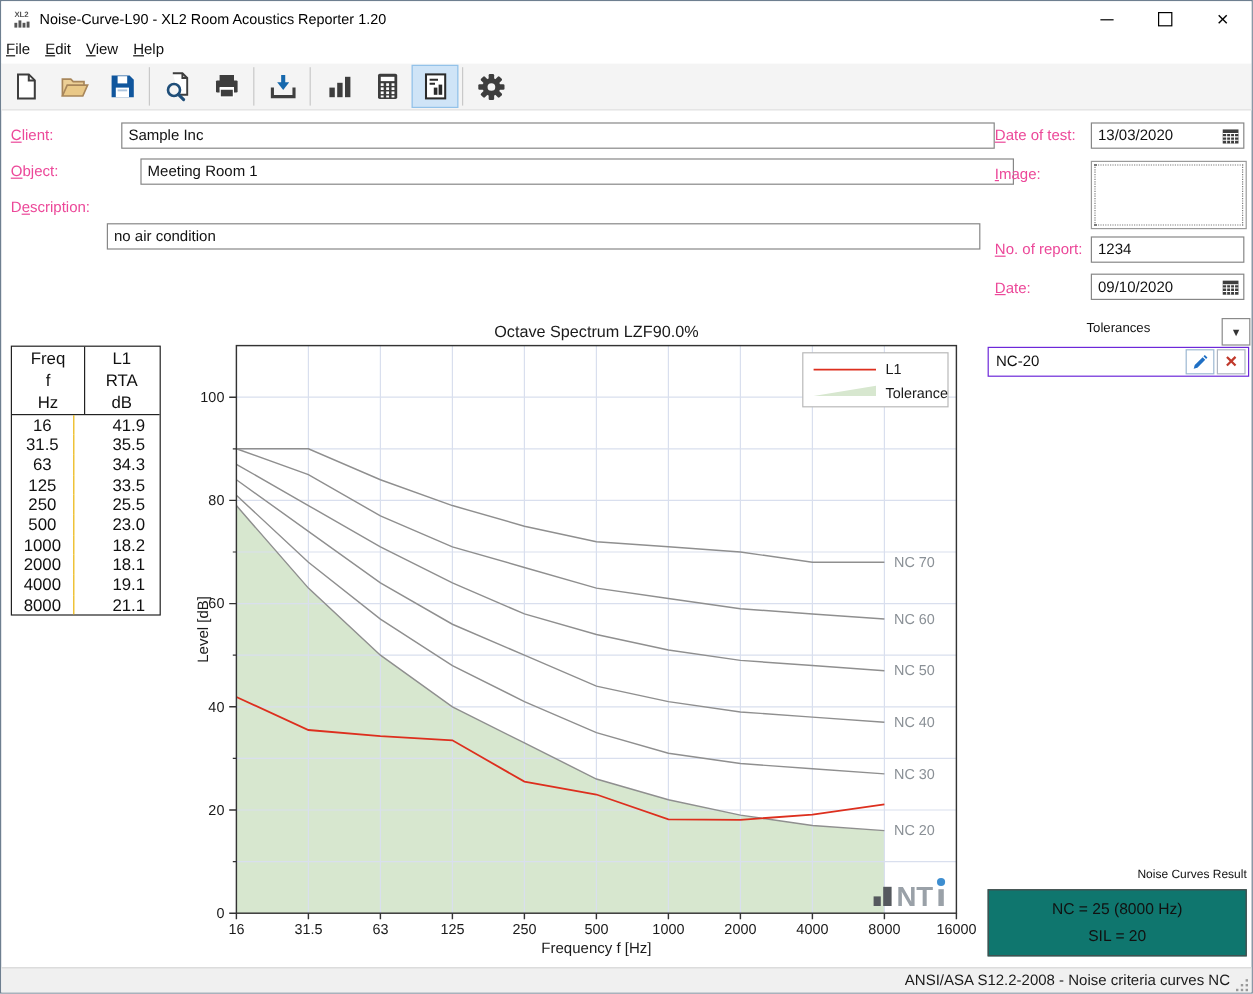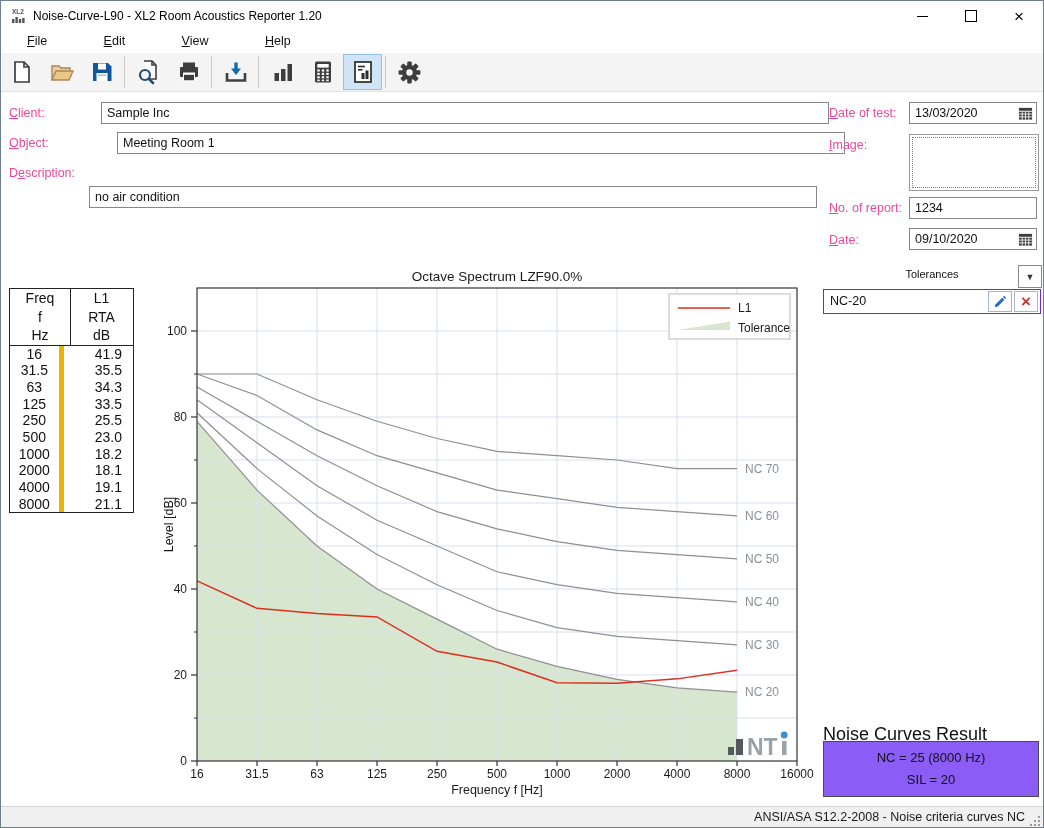--- a/index.html
+++ b/index.html
@@ -13,21 +13,21 @@
   #titlebar{position:absolute;left:0;top:0;width:100%;height:30px;background:#fff;}
   #app-icon{position:absolute;left:9px;top:6px;width:18px;height:18px;}
   #window-title{position:absolute;left:32px;top:0;height:30px;line-height:30px;font-size:12px;color:#000;}
   .wbtn{position:absolute;top:0;width:46px;height:30px;display:flex;align-items:center;justify-content:center;cursor:default;}
   #btn-min{right:98px;} #btn-max{right:49px;} #btn-close{right:1px;}
   #btn-min .bar{width:11px;height:1px;background:#000;}
   #btn-max .box{width:10px;height:10px;border:1px solid #000;}
   #btn-close .x{font-size:17px;line-height:17px;color:#000;}
   
   #menubar{position:absolute;left:0;top:30px;width:100%;height:22px;background:#fff;}
-  .menu-item{display:inline-block;padding:0 26px;font-size:12.5px;line-height:21px;color:#111;}
+  .menu-item{display:inline-block;padding:0 4px;font-size:12.5px;line-height:21px;color:#111;}
   
   #toolbar{position:absolute;left:0;top:52px;width:100%;height:38px;background:#f4f4f4;border-bottom:1px solid #e2e2e2;display:flex;align-items:center;}
   .tbtn{width:37px;height:34px;display:flex;align-items:center;justify-content:center;margin:0 0 0 1px;border:1px solid transparent;}
   .tbtn.selected{background:#cfe4f7;border:1px solid #93c2e9;}
   .tsep{width:1px;height:32px;background:#c9c9c9;margin:0 3px;}
   
   .lbl{position:absolute;font-size:12.5px;color:#ec4899;white-space:nowrap;}
   .inp{position:absolute;border:1px solid #878787;background:#fff;font-family:inherit;font-size:12.5px;color:#111;padding:0 5px;box-sizing:border-box;height:22px;outline:none;}
   .cal-btn{position:absolute;width:18px;height:18px;top:2px;right:3px;display:flex;align-items:center;justify-content:center;background:#fff;}
   .inp-wrap{position:absolute;height:22px;}
@@ -36,32 +36,32 @@
   #image-box{position:absolute;left:908px;top:133px;width:128px;height:55px;border:1px solid #9a9a9a;background:#fff;}
   #image-box .inner{position:absolute;left:2px;top:2px;right:2px;bottom:2px;border:1px dotted #7c7c7c;}
   
   #freq-table{position:absolute;left:8px;top:287px;width:123px;border:1px solid #222;background:#fff;font-size:14px;}
   #freq-table .hdr{display:flex;border-bottom:1px solid #222;}
   #freq-table .col{width:60px;text-align:center;}
   #freq-table .col+.col{width:61px;border-left:1px solid #222;}
   #freq-table .hline{line-height:18.5px;height:18.5px;}
   #freq-table .tr{display:flex;}
   #freq-table .td{width:60px;text-align:center;line-height:16.7px;height:16.7px;}
-  #freq-table .td+.td{width:61px;border-left:5px solid #eab308;padding-left:20px;}
+  #freq-table .td+.td{width:61px;border-left:1px solid #eab308;padding-left:20px;}
   
   #tol-title{position:absolute;left:822px;top:267px;width:218px;text-align:center;font-size:11px;}
   #tol-dd{position:absolute;left:1017px;top:264px;width:22px;height:21px;background:#fff;border:1px solid #8a8a8a;display:flex;align-items:center;justify-content:center;font-size:9px;color:#333;}
   #tol-row{position:absolute;left:822px;top:288px;width:218px;height:25px;border:1px solid #6d28d9;background:#fff;box-sizing:border-box;}
   #tol-row .name{position:absolute;left:6px;top:0;line-height:23px;font-size:12.5px;}
   .mini-btn{position:absolute;top:1px;width:24px;height:21px;background:#fff;border:1px solid #aeb6c2;display:flex;align-items:center;justify-content:center;box-sizing:border-box;}
   #tol-edit{right:28px;border-color:#9db8d2;}
   #tol-del{right:2px;}
   #tol-del .x{color:#c0392b;font-size:17px;font-weight:bold;line-height:17px;}
-  #result-title{position:absolute;left:822px;top:723px;width:216px;text-align:left;font-size:18px;}
-  #result-box{position:absolute;left:822px;top:740px;width:216px;height:56px;border:1px solid #4a4a4a;background:#8b5cf6;box-sizing:border-box;text-align:center;font-size:13px;}
+  #result-title{position:absolute;left:822px;top:723px;width:216px;text-align:right;font-size:10px;}
+  #result-box{position:absolute;left:822px;top:740px;width:216px;height:56px;border:1px solid #4a4a4a;background:#0f766e;box-sizing:border-box;text-align:center;font-size:13px;}
   #result-box .l1{margin-top:8px;}
   #result-box .l2{margin-top:7px;}
   
   #statusbar{position:absolute;left:0;top:805px;width:100%;height:23px;background:#f0f0f0;border-top:1px solid #d6d6d6;box-sizing:border-box;}
   #status-text{position:absolute;right:18px;top:0;line-height:21px;font-size:12.5px;color:#1a1a1a;}
   #grip{position:absolute;right:2px;bottom:2px;}
   
   #chart-wrap{position:absolute;left:160px;top:265px;width:660px;height:535px;}
   u{text-decoration:underline;}
 </style>

